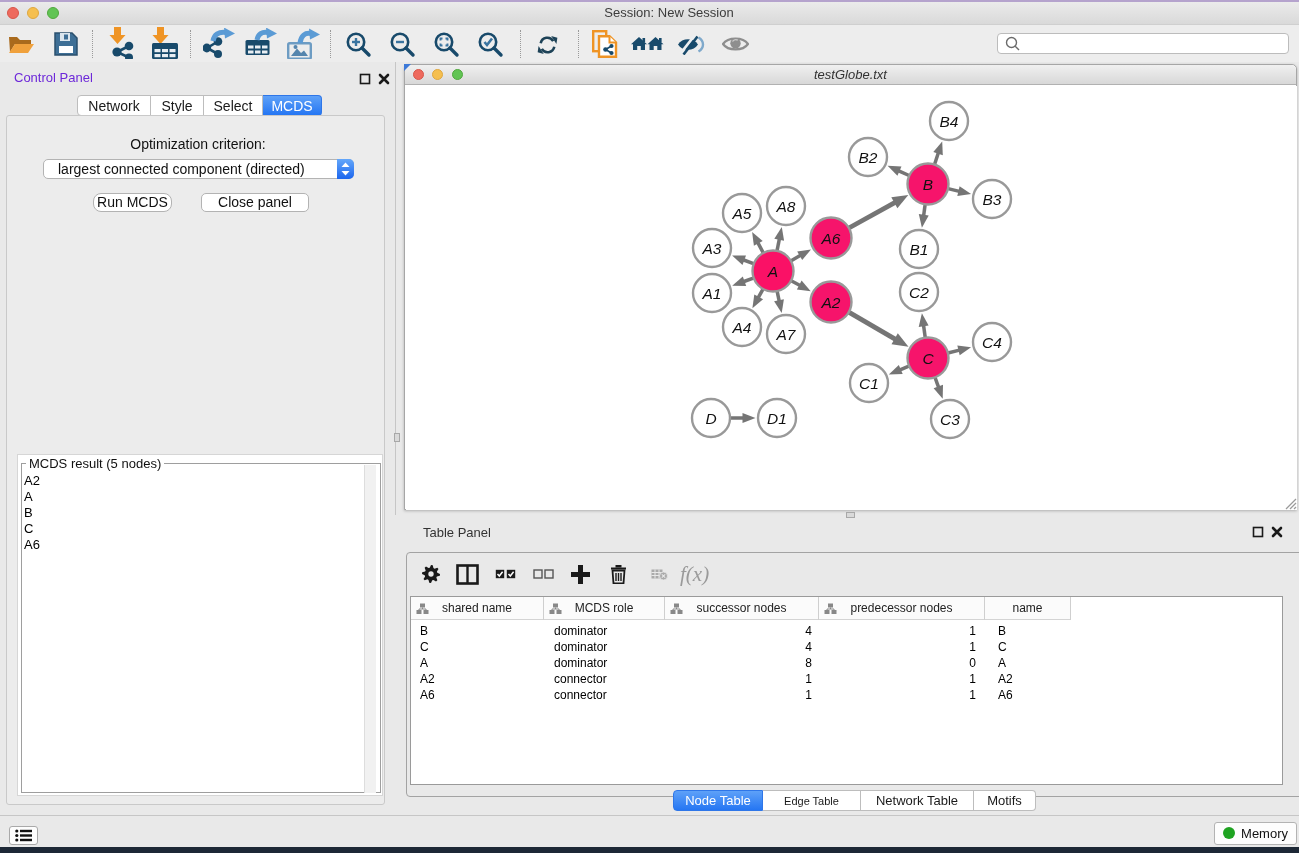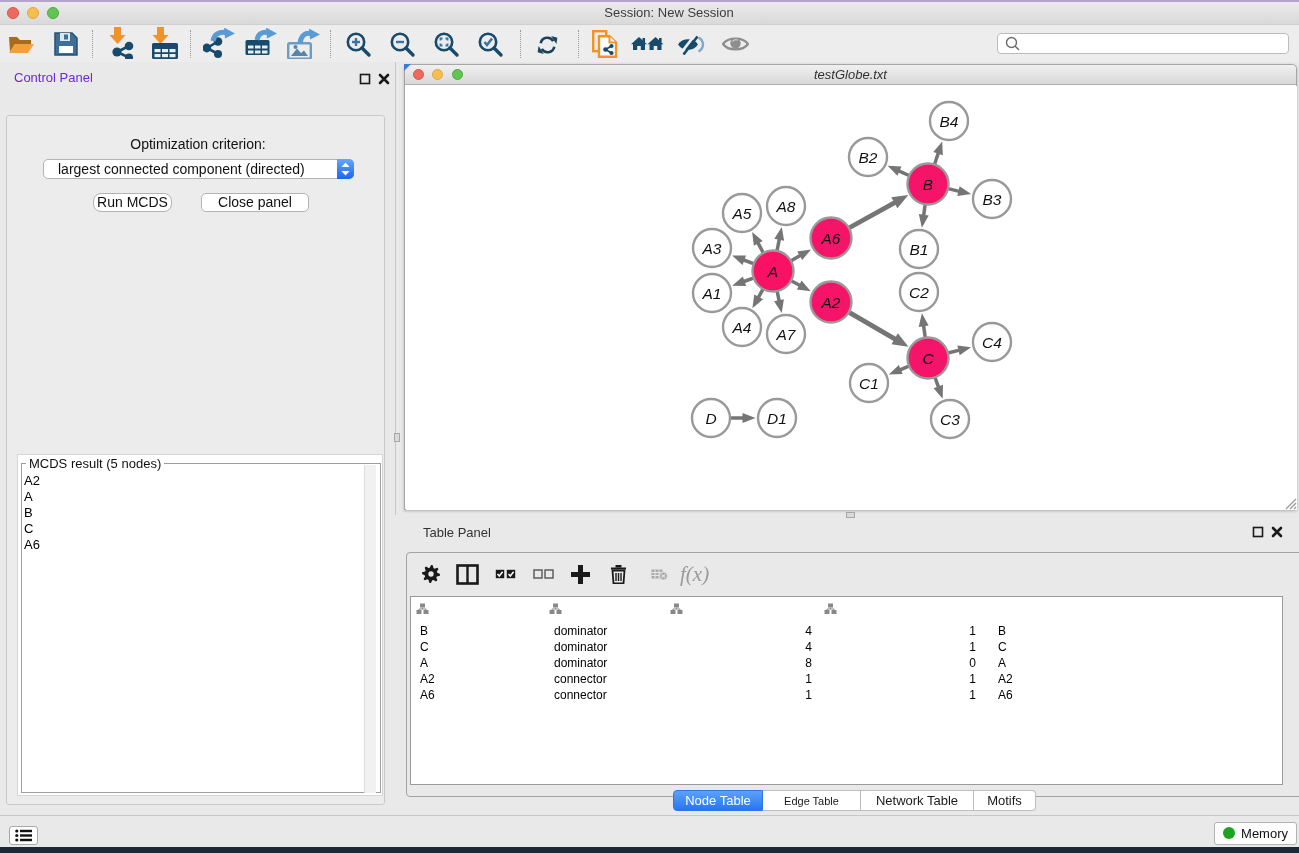--- a/index.html
+++ b/index.html
@@ -200,20 +200,26 @@
       </svg>
     </div>
 </div>
 
 <div class="abs" id="cpanel">
   <div class="hdr">Control Panel</div>
   <svg class="abs" style="left:359px; top:10px;" width="34" height="14" viewBox="0 0 34 14">
       <rect x="1.5" y="2.5" width="9" height="9" fill="none" stroke="#1a1a1a" stroke-width="1.6"></rect>
       <path d="M21 3 L29 11 M29 3 L21 11" stroke="#1a1a1a" stroke-width="2.6" stroke-linecap="round"></path>
     </svg>
+  <div class="tabrow" style="left:77px;">
+    <div class="tab first" style="width:74px">Network</div>
+      <div class="tab" style="width:53px">Style</div>
+      <div class="tab" style="width:59px">Select</div>
+      <div class="tab sel last" style="width:59px">MCDS</div>
+  </div>
   <div id="tabbox"></div>
   <div id="dropdown">largest connected component (directed)<div id="spinner">
         <svg class="abs" style="left:0; top:0;" width="17" height="20" viewBox="0 0 17 20">
           <path d="M4.5 8 L8.5 3.5 L12.5 8 Z" fill="#fff"></path>
           <path d="M4.5 12 L8.5 16.5 L12.5 12 Z" fill="#fff"></path>
         </svg>
       </div></div>
   <div id="optlabel">Optimization criterion:</div>
   <div class="btn" style="left:93px; width:79px;border-radius:8px;">Run MCDS</div>
   <div class="btn" style="left:201px; width:108px;">Close panel</div>
@@ -377,20 +383,27 @@
           <line x1="0.5" y1="4.5" x2="11.5" y2="4.5"></line>
           <line x1="0.5" y1="7.5" x2="11.5" y2="7.5"></line>
           <line x1="4" y1="1.5" x2="4" y2="10.5"></line>
           <line x1="8" y1="1.5" x2="8" y2="10.5"></line>
         </g>
 <circle cx="12.5" cy="8" r="4" fill="#aaa" stroke="#e9e9e9" stroke-width="0.8"></circle>
         <path d="M10.8 6.3 L14.2 9.7 M14.2 6.3 L10.8 9.7" stroke="#e9e9e9" stroke-width="1.1"></path>
       </svg>
       <div class="abs" style="left:273px; top:9px; font-family:'Liberation Serif',serif; font-style:italic; font-size:21px; color:#9a9a9a;">f(x)</div>
     <div id="ttable">
+      <div id="thead">
+        <div class="hcell" style="left:0; width:133px;">shared name</div>
+        <div class="hcell" style="left:133px; width:121px;">MCDS role</div>
+        <div class="hcell" style="left:254px; width:154px;">successor nodes</div>
+        <div class="hcell" style="left:408px; width:166px;">predecessor nodes</div>
+        <div class="hcell" style="left:574px; width:86px;">name</div>
+      </div>
         <svg class="abs" style="left:5px; top:6px;" width="13" height="12" viewBox="0 0 13 12">
           <rect x="4" y="0.5" width="5" height="4" fill="#888"></rect>
           <rect x="0.5" y="7" width="5" height="4" fill="#888"></rect>
           <rect x="7.5" y="7" width="5" height="4" fill="#888"></rect>
           <path d="M6.5 4.5 L6.5 6 M3 7 L3 6 L10 6 L10 7" stroke="#888" stroke-width="1" fill="none"></path>
         </svg>
         <svg class="abs" style="left:138px; top:6px;" width="13" height="12" viewBox="0 0 13 12">
           <rect x="4" y="0.5" width="5" height="4" fill="#888"></rect>
           <rect x="0.5" y="7" width="5" height="4" fill="#888"></rect>
           <rect x="7.5" y="7" width="5" height="4" fill="#888"></rect>

